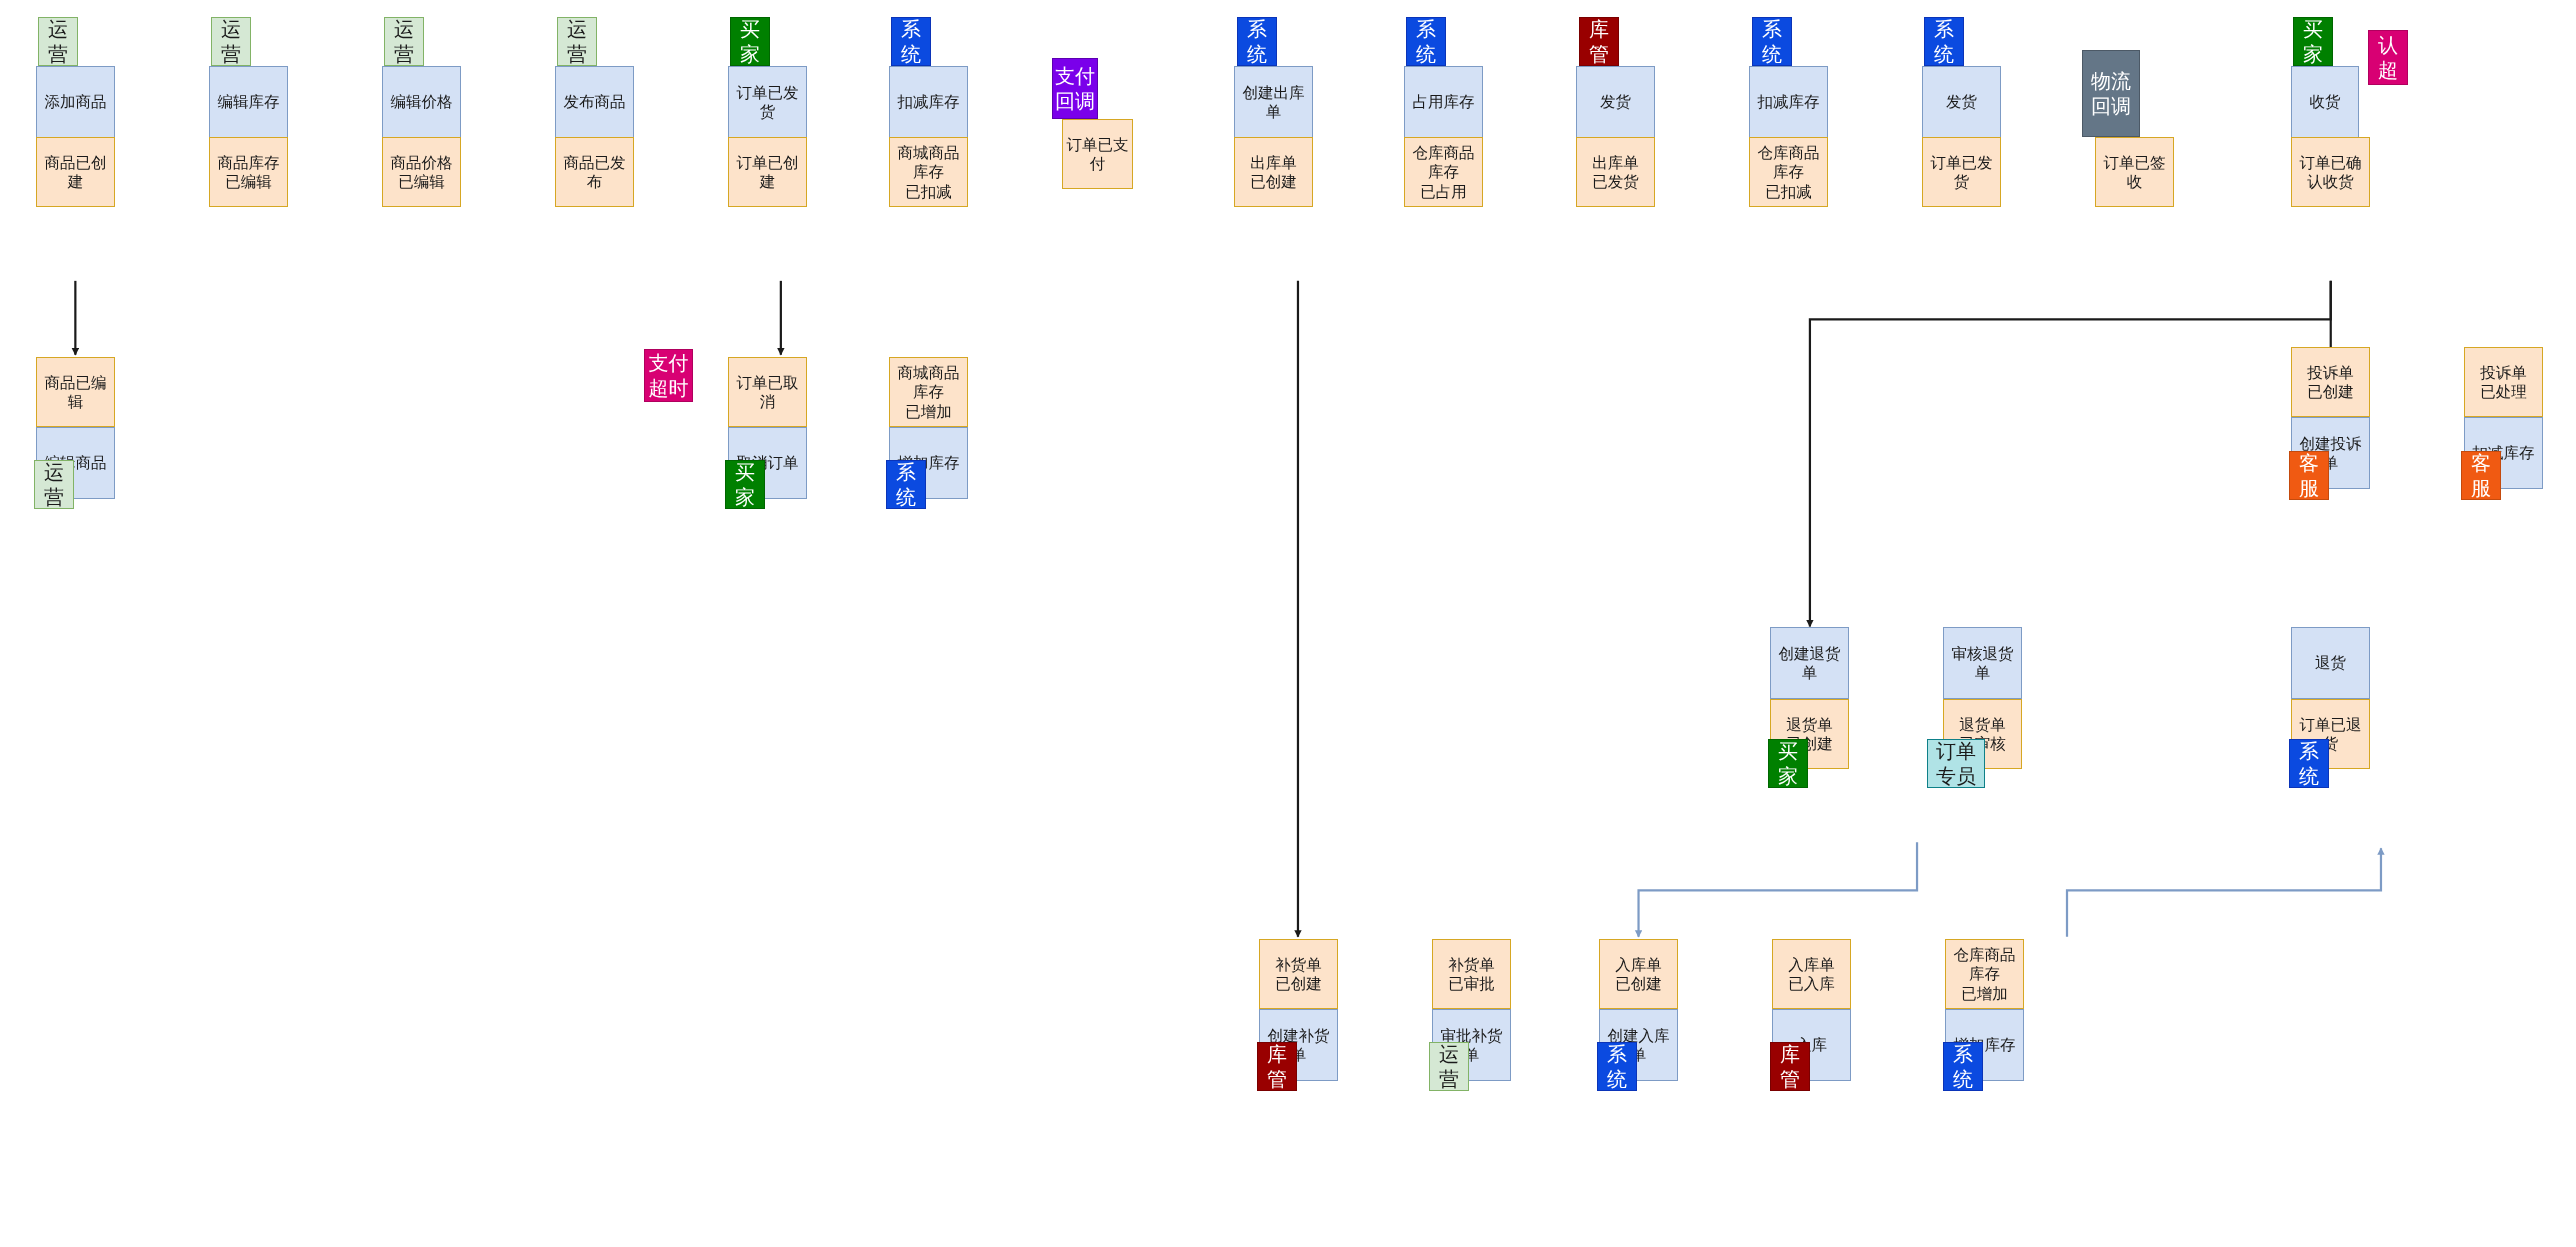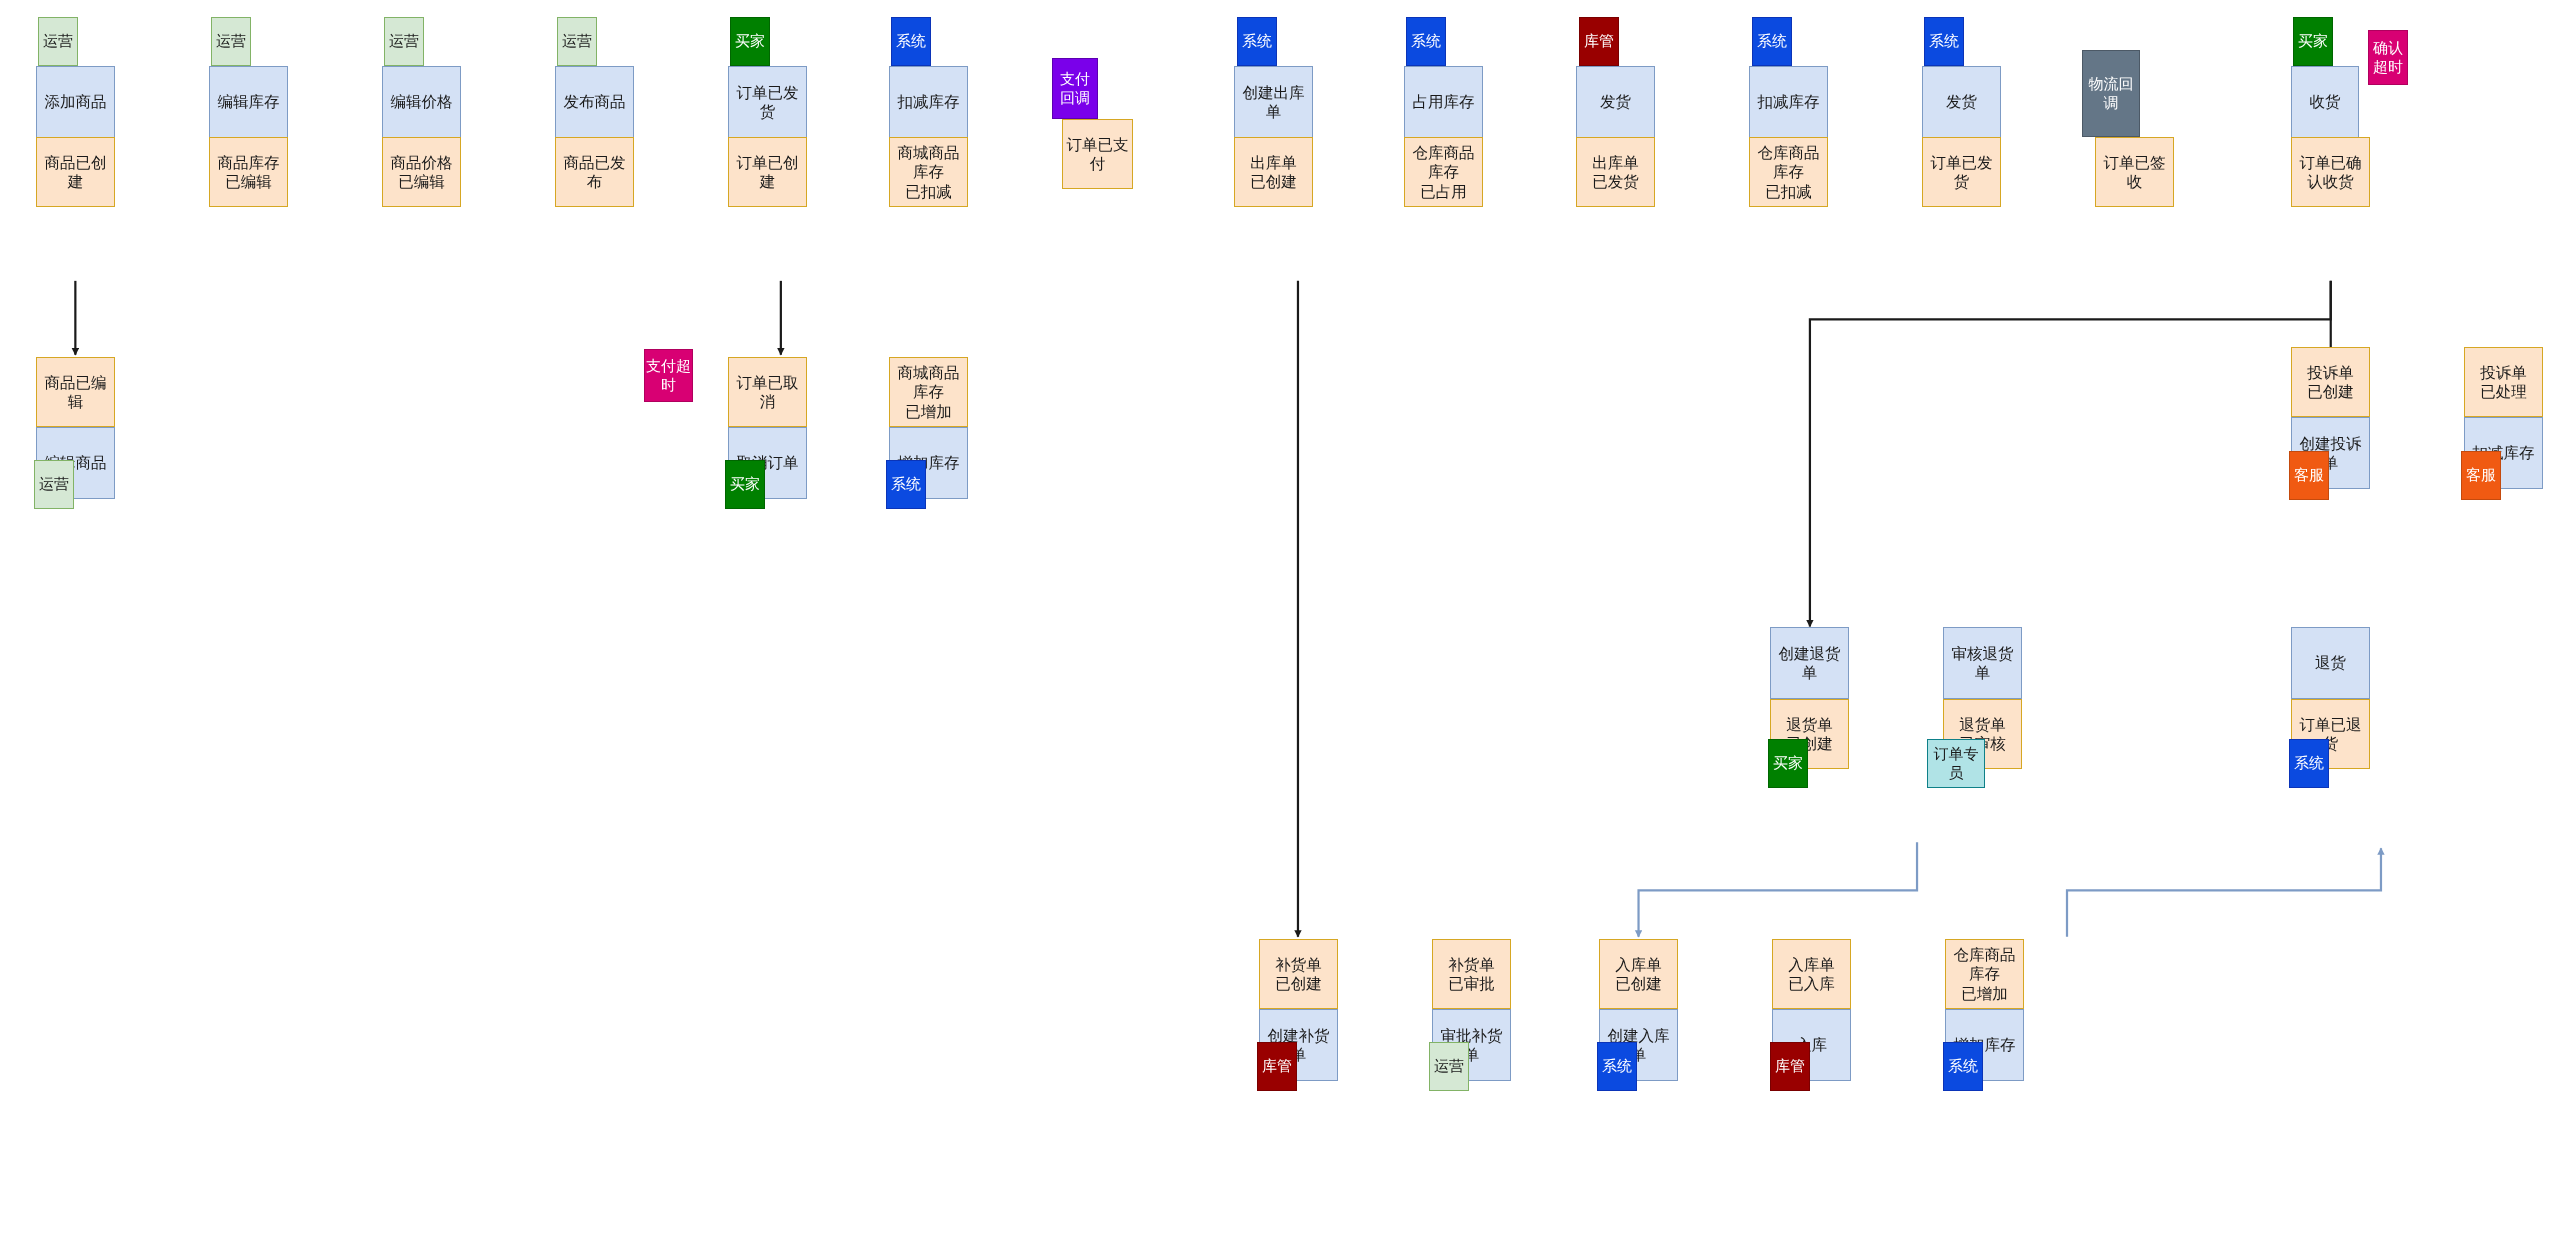--- a/index.html
+++ b/index.html
@@ -38,21 +38,21 @@
     color: #1a1a1a;
   }
   
   .cmd {
     background: #d4e1f5;
     border-color: #7d9bc5;
     color: #1a1a1a;
   }
   
   .actor {
-    font-size: 15px;
+    font-size: 20px;
     border-width: 1.5px;
     border-style: solid;
   }
   .a-ops      { background: #d5e8d4; border-color: #82b366; color: #1a1a1a; }
   .a-buyer    { background: #008000; border-color: #006600; color: #ffffff; }
   .a-system   { background: #0b4ae0; border-color: #0b34b8; color: #ffffff; }
   .a-wh       { background: #990000; border-color: #7a0000; color: #ffffff; }
   .a-cs       { background: #f05a12; border-color: #c44a0d; color: #ffffff; }
   .a-clerk    { background: #b0e3e6; border-color: #0e8088; color: #1a1a1a; }
   .a-timer    { background: #d80073; border-color: #b0005e; color: #ffffff; }

